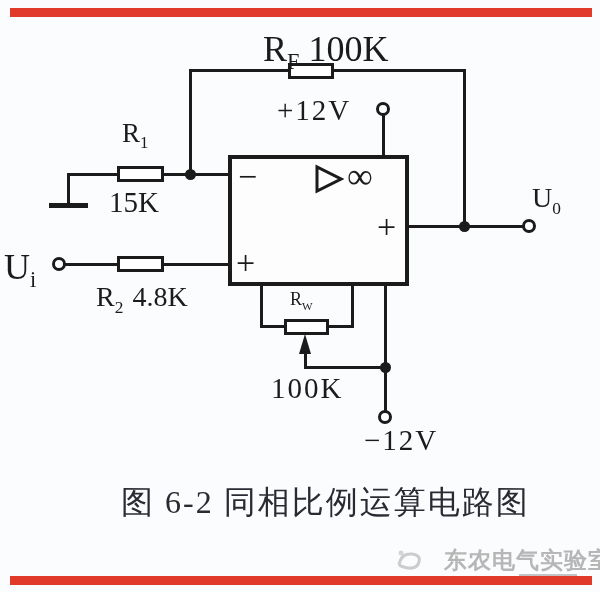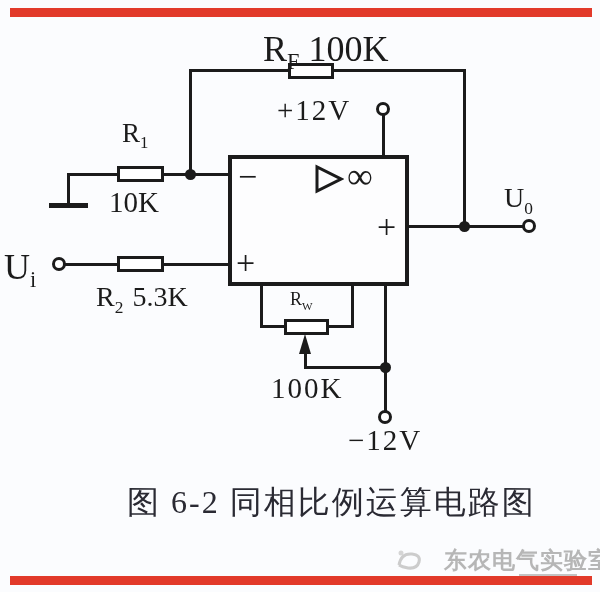--- a/index.html
+++ b/index.html
@@ -37,21 +37,21 @@
   .lbl{
     position:absolute;color:var(--line);line-height:1;white-space:nowrap;
   }
   .lbl sub{font-size:0.62em;line-height:1;}
   .val-gap{margin-left:9px;}
   .sign{
     position:absolute;color:var(--line);line-height:1;font-size:34px;
   }
   .caption{
     position:absolute;left:121px;top:484px;font-size:32px;letter-spacing:2px;
-    color:var(--caption);line-height:1.15;white-space:nowrap;margin-left:6px;
+    color:var(--caption);line-height:1.15;white-space:nowrap;
   }
   .watermark-text{
     position:absolute;left:444px;top:548px;font-size:23px;letter-spacing:1px;
     color:var(--watermark);line-height:1.1;white-space:nowrap;
     font-family:"Liberation Sans","DejaVu Sans",sans-serif;font-weight:bold;
   }
   .watermark-underline{
     position:absolute;left:519px;top:574px;width:58px;height:2px;
     background:#c3c3c3;
   }
@@ -110,40 +110,40 @@
 
 <div class="lbl" style="left:263px;top:31px;font-size:36px">
   <span>R</span><sub>F</sub><span class="val-gap">100K</span>
 </div>
 
 <div class="lbl" style="left:277px;top:96px;font-size:29px;letter-spacing:2px">+12V</div>
 
 <div class="lbl" style="left:122px;top:120px;font-size:27px">
   <span>R</span><sub>1</sub>
 </div>
-<div class="lbl" style="left:109px;top:188px;font-size:29px">10K</div>
+<div class="lbl" style="left:109px;top:188px;font-size:29px">15K</div>
 
 <div class="lbl" style="left:4px;top:249px;font-size:36px">
   <span>U</span><sub>i</sub>
 </div>
 
 <div class="lbl" style="left:96px;top:283px;font-size:28px">
-  <span>R</span><sub>2</sub><span class="val-gap">5.3K</span>
+  <span>R</span><sub>2</sub><span class="val-gap">4.8K</span>
 </div>
 
-<div class="lbl" style="left:504px;top:184px;font-size:28px">
+<div class="lbl" style="left:532px;top:184px;font-size:28px">
   <span>U</span><sub>0</sub>
 </div>
 
 <div class="lbl" style="left:290px;top:290px;font-size:18px">
   <span>R</span><sub>W</sub>
 </div>
 <div class="lbl" style="left:271px;top:374px;font-size:29px;letter-spacing:2px">100K</div>
 
-<div class="lbl" style="left:348px;top:426px;font-size:29px;letter-spacing:2px">−12V</div>
+<div class="lbl" style="left:364px;top:426px;font-size:29px;letter-spacing:2px">−12V</div>
 
 <div class="caption">图 6-2 同相比例运算电路图</div>
 
 <svg class="abs" style="left:391px;top:544px" width="33" height="30">
   <path d="M8,21 q2,-12 13,-11 q9,1 7,8 q-2,7 -11,6 q-6,-1 -9,-3" fill="none" stroke="#cccccc" stroke-width="3"></path>
   <circle cx="10" cy="9" r="2.5" fill="#d5d5d5"></circle>
 </svg>
 <div class="watermark-text">东农电气实验室</div>
 <div class="watermark-underline"></div>
 

